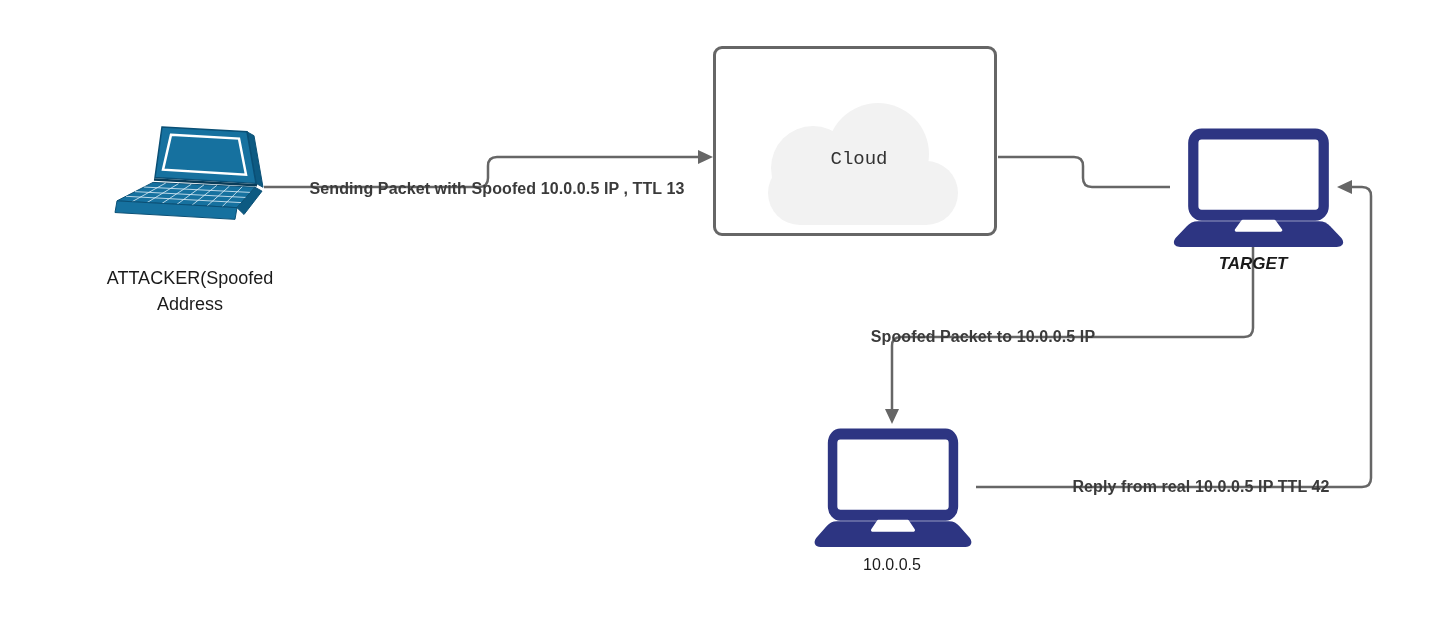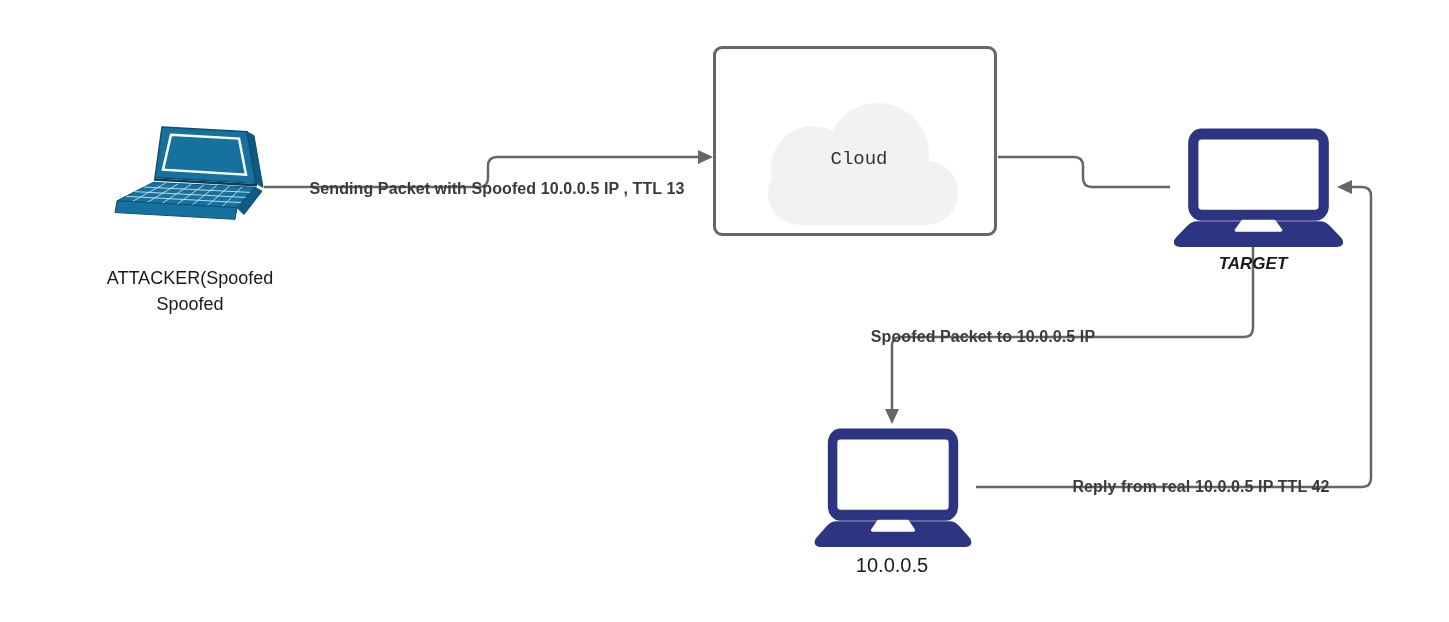--- a/index.html
+++ b/index.html
@@ -39,21 +39,21 @@
   .node-icon{display:block;width:100%;height:100%;}
   .node-label{
     position:absolute;
     transform:translate(-50%,-50%);
     color:var(--node-label-text,#1a1a1a);
     white-space:nowrap;
     text-align:center;
   }
   .attacker-label{font-size:18px;line-height:26px;text-align:center;}
   .target-label{font-size:17px;font-weight:bold;font-style:italic;}
-  .host-label{font-size:20px;}
+  .host-label{font-size:16px;}
   .cloud-box{
     position:absolute;left:713px;top:46px;width:284px;height:190px;
     background:#ffffff;
     border:3px solid var(--box-border,#666);
     border-radius:9px;
     font-family:Liberation Mono, monospace;
   }
   .cloud-shape{position:absolute;left:52px;top:54px;width:190px;height:122px;}
   .cloud-label{
     position:absolute;left:143px;top:110px;
@@ -94,21 +94,21 @@
                M104,61.5 L77,81.5 M116.8,62.1 L92,82.4 M129.5,62.8 L107,83.3
                M142.3,63.4 L122,84.1" style="stroke:#d9ebf5;stroke-width:0.9;fill:none;opacity:0.95"></path>
 
       <polygon points="155,64 162,68 144,92 137,85" style="fill:var(--teal-laptop-dark,#0d5a82);stroke:var(--teal-laptop-outline,#0a4f75);stroke-width:1"></polygon>
 
       <polygon points="17,78 137,85 135,97 15,90" style="fill:var(--teal-laptop,#16719f);stroke:var(--teal-laptop-outline,#0a4f75);stroke-width:1"></polygon>
     </svg>
   </div>
   <div class="node-label attacker-label" style="left:190px;top:291px;">
     <div>ATTACKER(Spoofed</div>
-    <div>Spoofed</div>
+    <div>Address</div>
   </div>
 
   <div class="cloud-box">
     <svg class="cloud-shape" viewBox="0 0 190 122" xmlns="http://www.w3.org/2000/svg">
       <circle cx="45" cy="65" r="42" style="fill:var(--cloud-fill,#f2f2f2)"></circle>
       <circle cx="110" cy="51" r="51" style="fill:var(--cloud-fill,#f2f2f2)"></circle>
       <rect x="0" y="58" width="190" height="64" rx="32" style="fill:var(--cloud-fill,#f2f2f2)"></rect>
     </svg>
     <div class="cloud-label">Cloud</div>
   </div>

